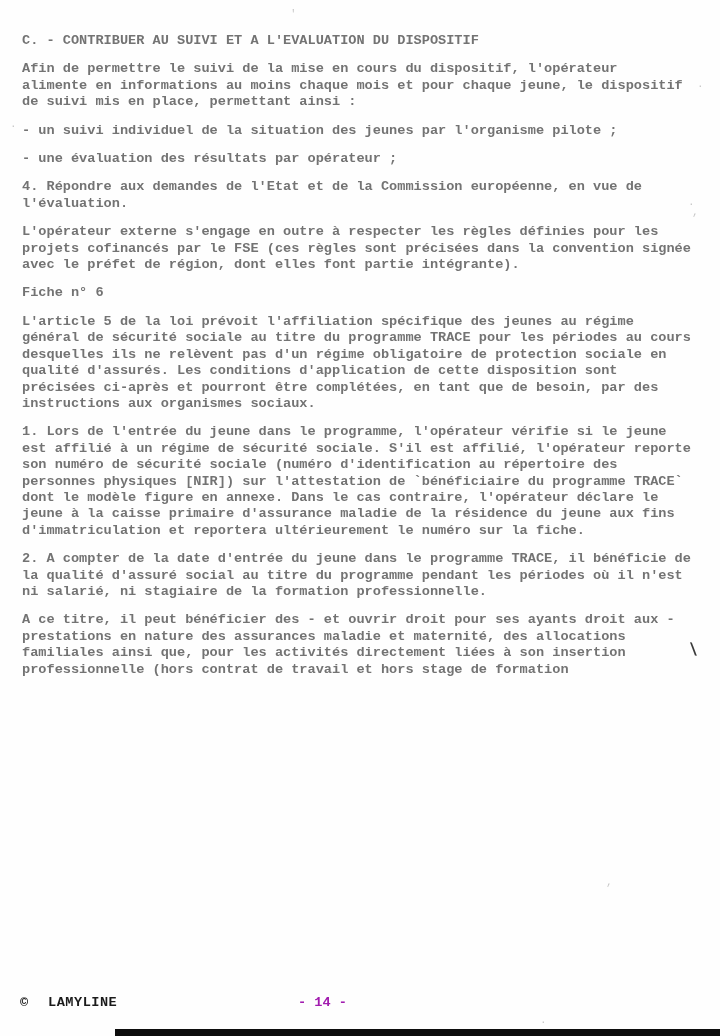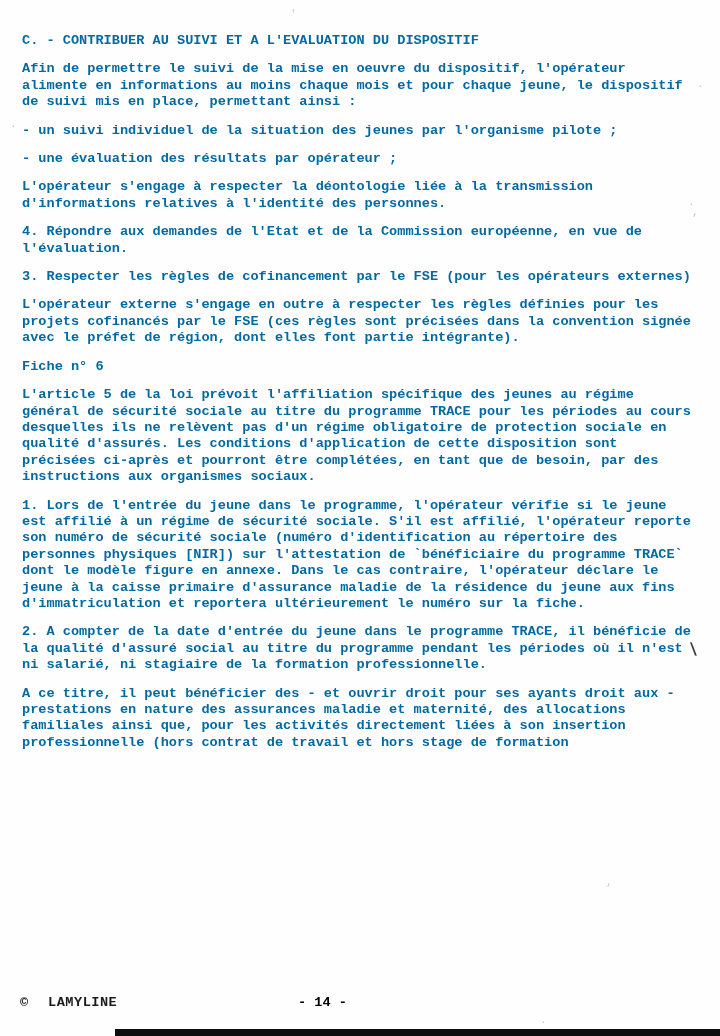--- a/index.html
+++ b/index.html
@@ -13,21 +13,21 @@
     height: 1036px;
     background: #fefefe;
     overflow: hidden;
     font-family: "Liberation Mono", "DejaVu Sans Mono", monospace;
   }
   .content {
     position: absolute;
     left: 22px;
     top: 33px;
     width: 684px;
-    color: #0369a1;
+    color: #737373;
     font-size: 13.6px;
     line-height: 16.4px;
     font-weight: 600;
   }
   .para {
     margin: 0 0 12px 0;
     white-space: pre-wrap;
   }
   .footer-copyright {
     position: absolute;
@@ -43,21 +43,21 @@
     top: 995px;
     color: #1b1b1b;
     font-size: 13.6px;
     font-weight: 600;
     letter-spacing: 0.5px;
   }
   .footer-page {
     position: absolute;
     left: 298px;
     top: 995px;
-    color: #000000;
+    color: #a21caf;
     font-size: 13.6px;
     font-weight: 600;
   }
   .pen-mark {
     position: absolute;
     left: 688px;
     top: 641px;
     color: #3a3a3a;
     font-size: 17px;
     font-weight: bold;
@@ -80,30 +80,27 @@
   }
 </style>
 </head>
 <body>
 
 <div class="page">
 
   <div class="content">
 
   <p class="para">C. - CONTRIBUER AU SUIVI ET A L'EVALUATION DU DISPOSITIF</p>
-      <p class="para">Afin de permettre le suivi de la mise en oeuvre du dispositif, l'opérateur
+      <p class="para">Afin de permettre le suivi de la mise en cours du dispositif, l'opérateur
 alimente en informations au moins chaque mois et pour chaque jeune, le dispositif
 de suivi mis en place, permettant ainsi :</p>
       <p class="para">- un suivi individuel de la situation des jeunes par l'organisme pilote ;</p>
       <p class="para">- une évaluation des résultats par opérateur ;</p>
-      <p class="para">L'opérateur s'engage à respecter la déontologie liée à la transmission
-d'informations relatives à l'identité des personnes.</p>
       <p class="para">4. Répondre aux demandes de l'Etat et de la Commission européenne, en vue de
 l'évaluation.</p>
-      <p class="para">3. Respecter les règles de cofinancement par le FSE (pour les opérateurs externes)</p>
       <p class="para">L'opérateur externe s'engage en outre à respecter les règles définies pour les
 projets cofinancés par le FSE (ces règles sont précisées dans la convention signée
 avec le préfet de région, dont elles font partie intégrante).</p>
       <p class="para">Fiche n° 6</p>
       <p class="para">L'article 5 de la loi prévoit l'affiliation spécifique des jeunes au régime
 général de sécurité sociale au titre du programme TRACE pour les périodes au cours
 desquelles ils ne relèvent pas d'un régime obligatoire de protection sociale en
 qualité d'assurés. Les conditions d'application de cette disposition sont
 précisées ci-après et pourront être complétées, en tant que de besoin, par des
 instructions aux organismes sociaux.</p>

